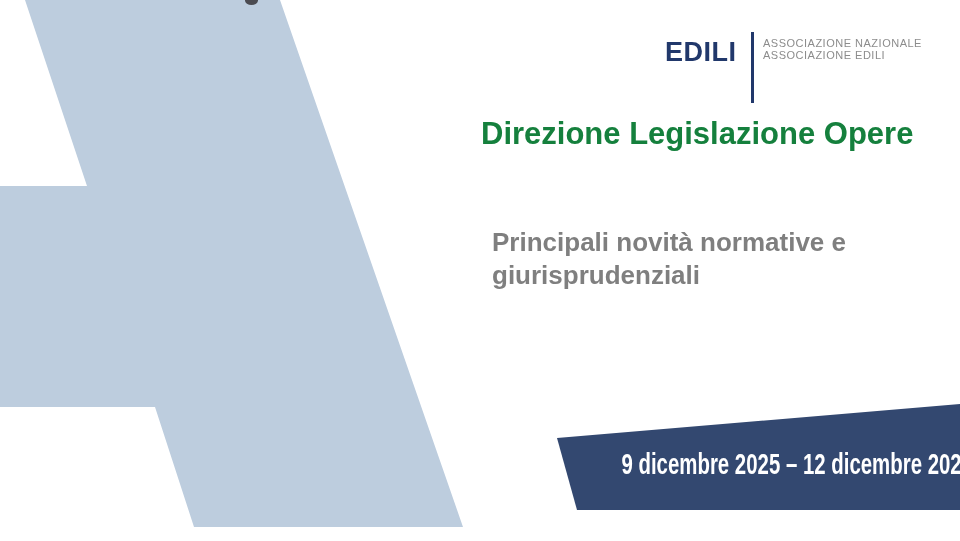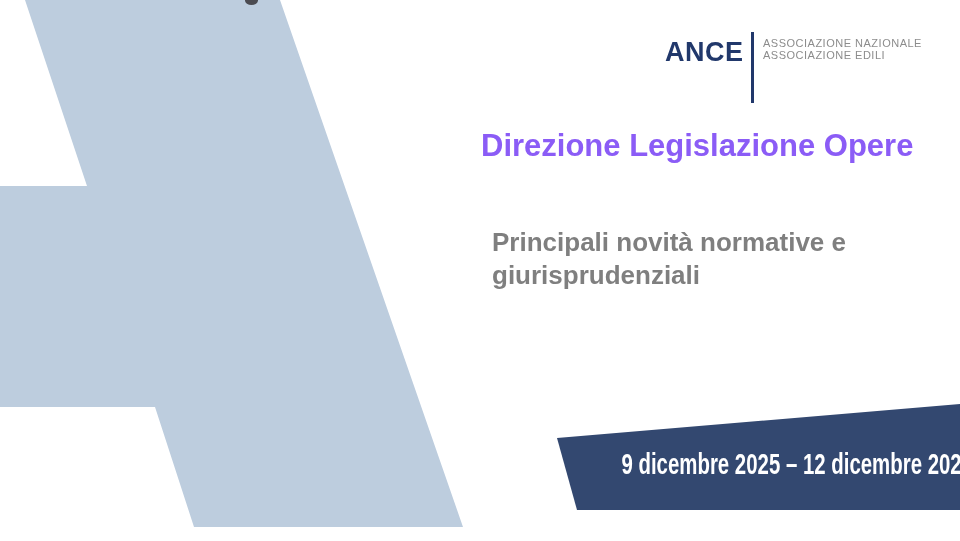--- a/index.html
+++ b/index.html
@@ -50,26 +50,26 @@
     font-size: 11px;
     line-height: 12.2px;
     letter-spacing: 0.5px;
     color: #8C8C8C;
     white-space: nowrap;
   }
   
   .title {
     position: absolute;
     left: 481px;
-    top: 129px;
+    top: 117px;
     width: 480px;
     font-size: 31px;
     line-height: 33px;
     font-weight: bold;
-    color: #8b5cf6;
+    color: #15803d;
   }
   .subtitle {
     position: absolute;
     left: 492px;
     top: 226px;
     width: 480px;
     font-size: 26px;
     line-height: 33px;
     font-weight: bold;
     color: #7F7F7F;
@@ -94,21 +94,21 @@
 <body>
 
 <div class="slide">
 
   <svg class="bg-shapes" viewBox="0 0 960 541" xmlns="http://www.w3.org/2000/svg">
     <polygon points="25,0 280,0 463,527 194,527 155,407 0,407 0,186 87,186" fill="#BDCDDE"></polygon>
     <ellipse cx="251.5" cy="0.5" rx="6.5" ry="4.5" fill="#4B4B51"></ellipse>
     <polygon points="557,438 960,404 960,510 577,510" fill="#334870"></polygon>
   </svg>
 
-  <div class="logo-brand">ANCE</div>
+  <div class="logo-brand">EDILI</div>
   <div class="logo-divider"></div>
   <div class="logo-tagline">
     <div>ASSOCIAZIONE NAZIONALE</div>
     <div>ASSOCIAZIONE EDILI</div>
   </div>
 
   <div class="title">
     <div>Direzione Legislazione Opere</div>
   </div>
 

